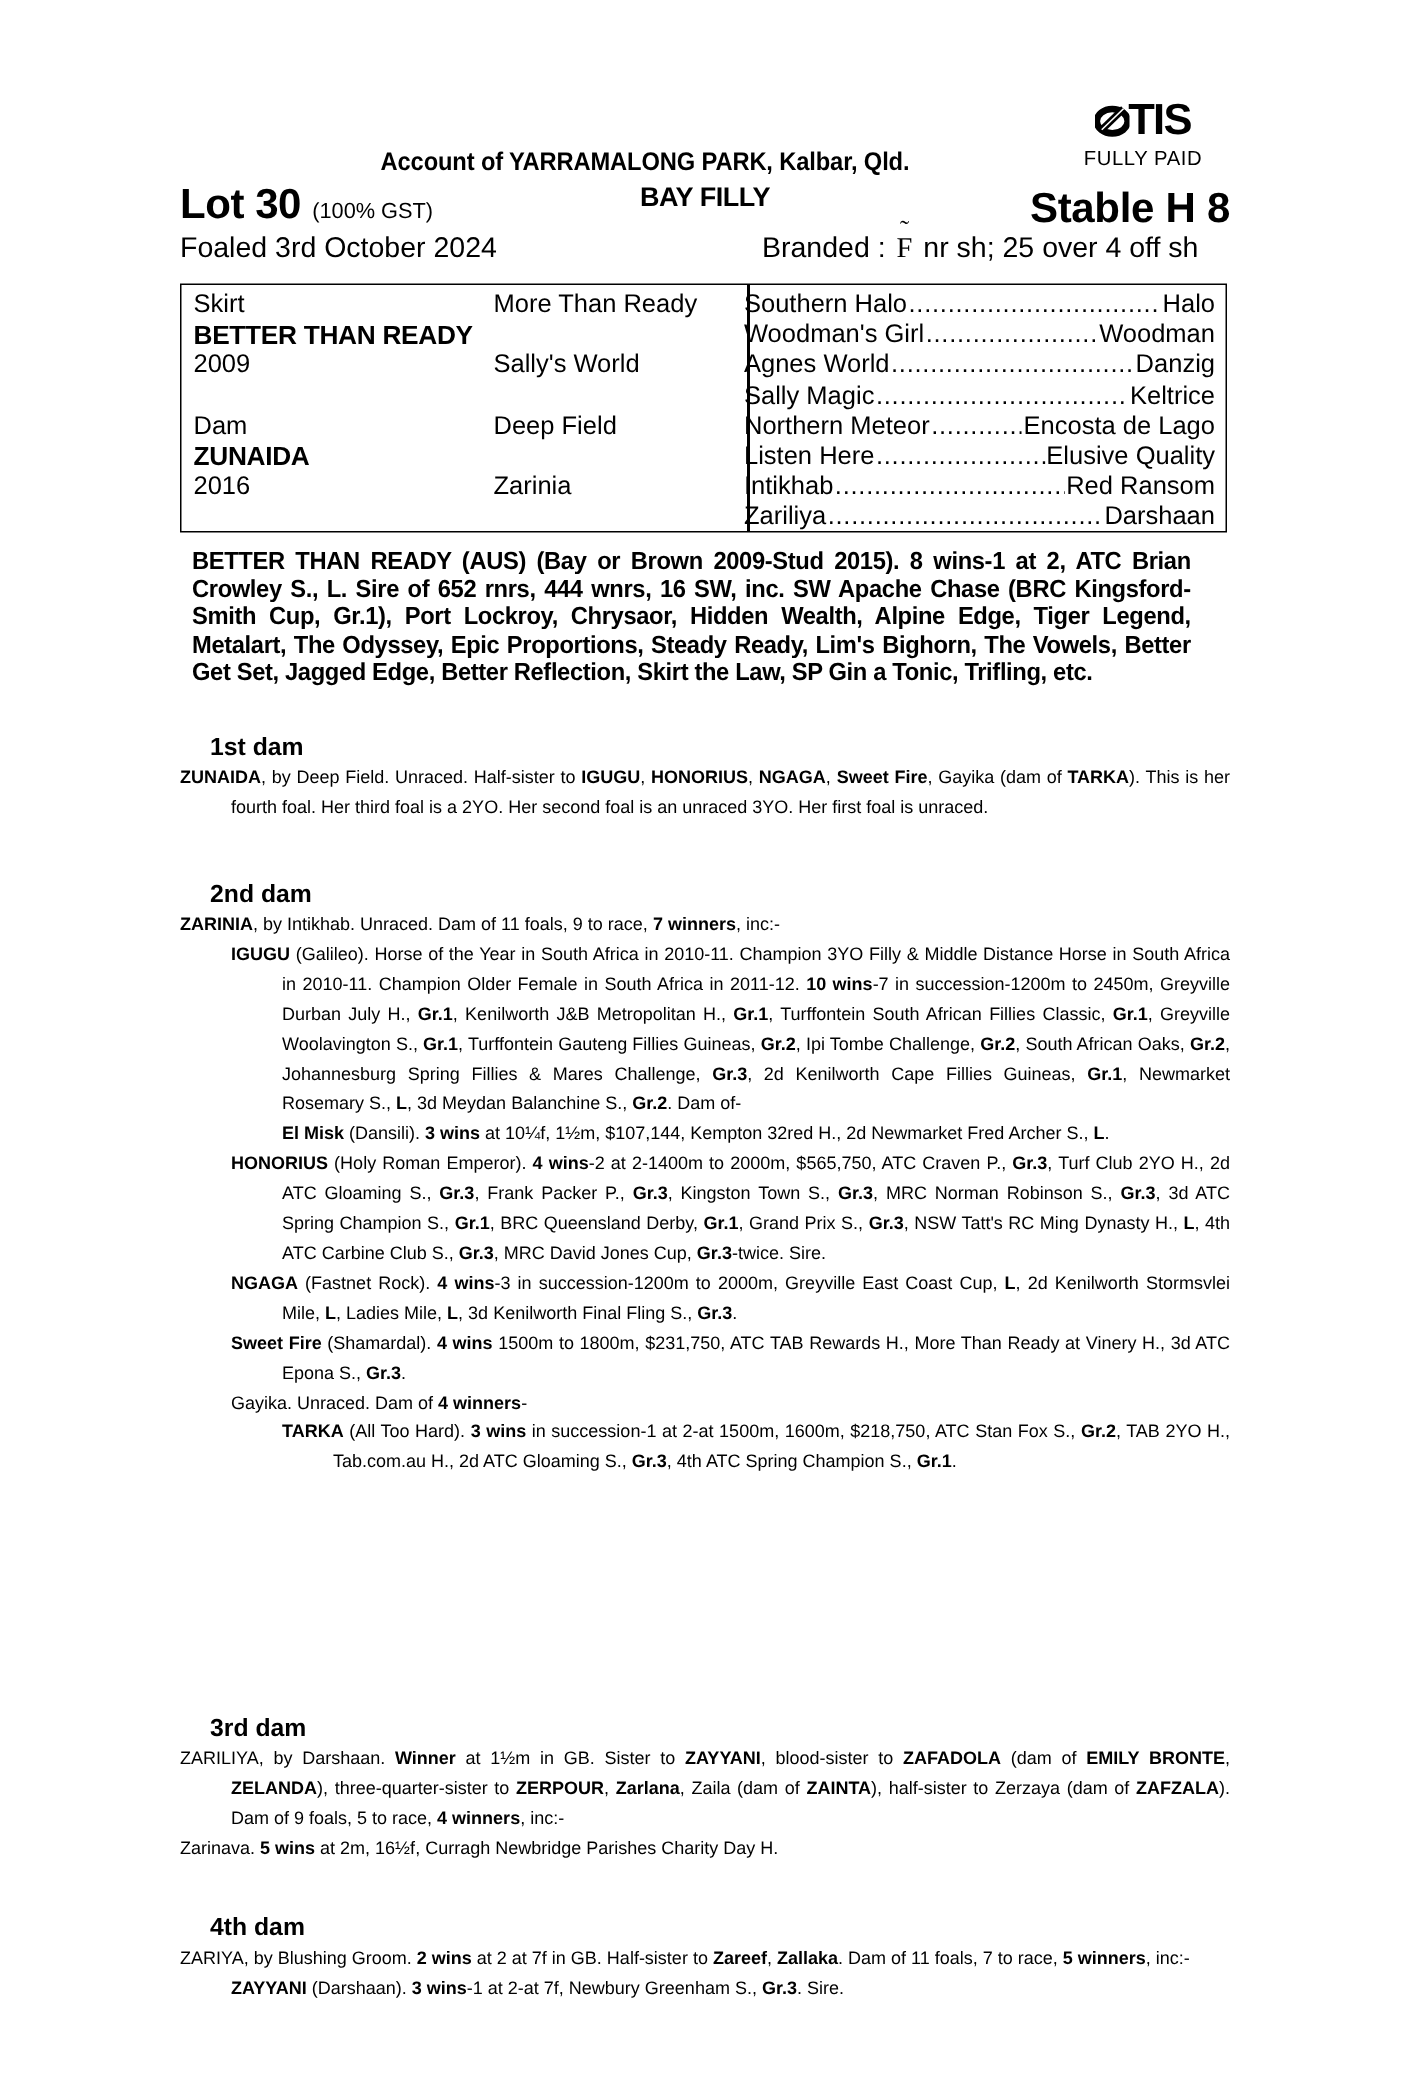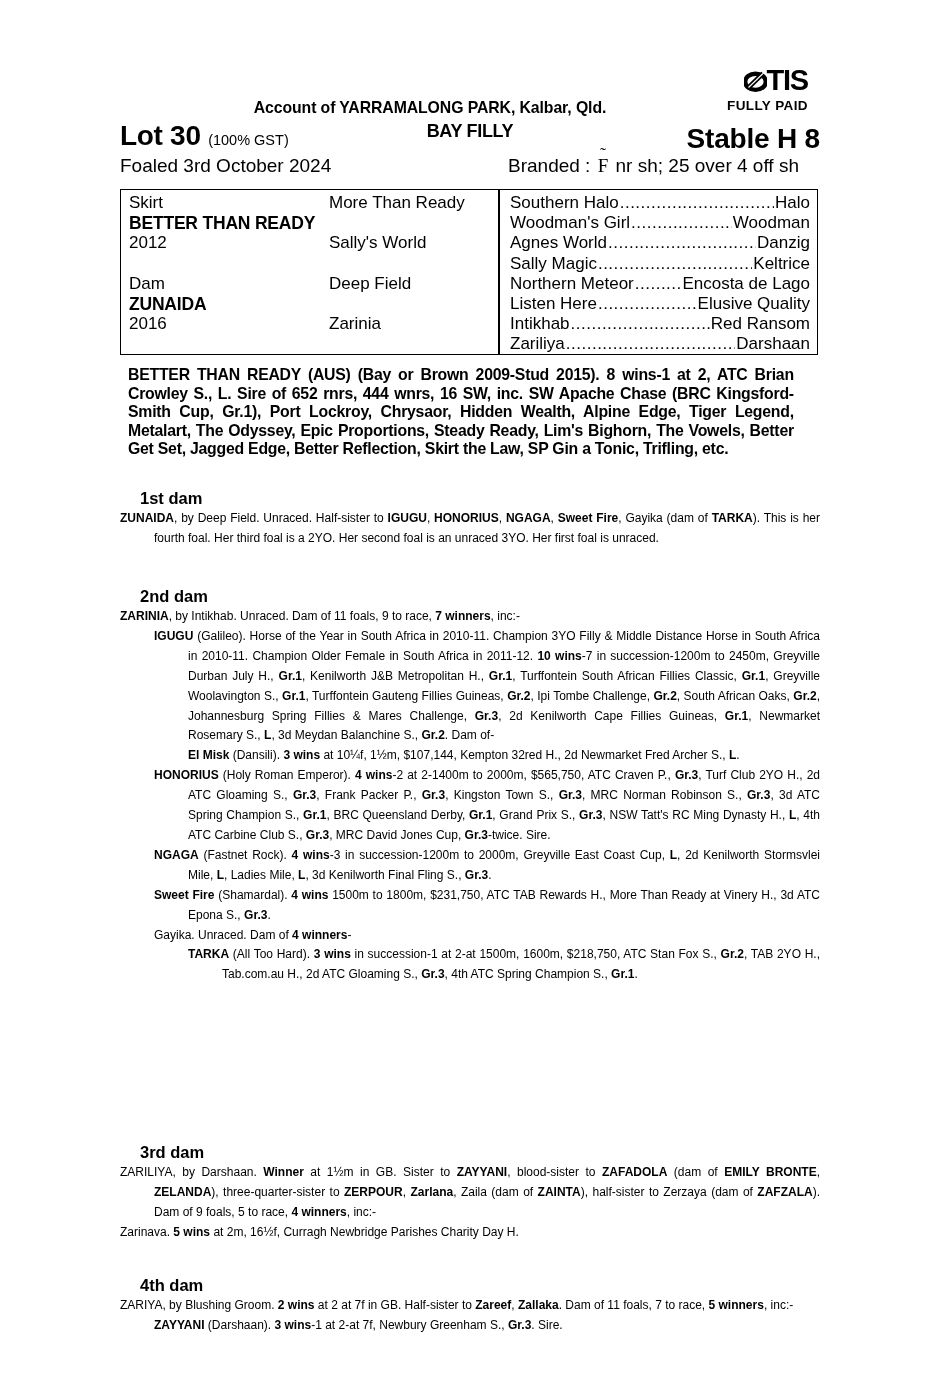--- a/index.html
+++ b/index.html
@@ -18,24 +18,24 @@
   .page {
     position: absolute;
     left: 120px;
     top: 0;
     width: 700px;
   }
 
   
   .logo-block {
     position: absolute;
-    right: 12px;
+    right: 2px;
     top: 66px;
     width: 112px;
-    text-align: right;
+    text-align: center;
     line-height: 1;
   }
   .logo-mark {
     font-size: 29px;
     font-weight: bold;
     letter-spacing: -1.2px;
     font-family: "Liberation Sans", sans-serif;
     display: block;
     height: 30px;
   }
@@ -43,21 +43,21 @@
     display: inline-block;
     position: relative;
     width: 23px;
     height: 23px;
     vertical-align: -3px;
     margin-right: -1px;
   }
   .logo-o svg { display:block; }
   .logo-sub {
     font-size: 13.5px;
-    font-weight: bold;
+    font-weight: normal;
     letter-spacing: 0.4px;
     display: block;
     margin-top: 3px;
   }
 
   .account-line {
     position: absolute;
     left: 0;
     top: 98px;
     width: 620px;
@@ -161,21 +161,21 @@
   .ped-left {
     position: absolute;
     left: 0; top: 0;
     width: 377px;
     height: 100%;
     box-sizing: border-box;
     padding: 3px 0 0 8px;
   }
   .ped-right {
     position: absolute;
-    left: 379px; top: 0;
+    left: 365px; top: 0;
     right: 0;
     height: 100%;
     box-sizing: border-box;
     padding: 3px 7px 0 10px;
   }
   .prow {
     height: 20.2px;
     line-height: 20.2px;
     font-size: 17px;
     white-space: nowrap;
@@ -276,21 +276,21 @@
   <div class="subrow">
     <div class="foaled">Foaled 3rd October 2024</div>
     <div class="branded"><span>Branded :</span> <span class="brandglyph"><span class="tilde">˜</span><span>F</span></span> <span>nr sh; 25 over 4 off sh</span></div>
   </div>
 
   <div class="ped">
     <div class="ped-divider"></div>
     <div class="ped-left" id="ped-left">
         <div class="prow"><span class="c1">Skirt</span><span class="c2">More Than Ready</span></div>
         <div class="prow bold"><span class="c1">BETTER THAN READY</span><span class="c2"></span></div>
-        <div class="prow"><span class="c1">2012</span><span class="c2">Sally's World</span></div>
+        <div class="prow"><span class="c1">2009</span><span class="c2">Sally's World</span></div>
         <div class="prow"><span class="c1"></span><span class="c2"></span></div>
         <div class="prow"><span class="c1">Dam</span><span class="c2">Deep Field</span></div>
         <div class="prow bold"><span class="c1">ZUNAIDA</span><span class="c2"></span></div>
         <div class="prow"><span class="c1">2016</span><span class="c2">Zarinia</span></div>
         <div class="prow"><span class="c1"></span><span class="c2"></span></div>
       </div>
     <div class="ped-right" id="ped-right">
         <div class="gp">
           <span class="nm">Southern Halo</span>
           <span class="dots">......................................................................</span>

